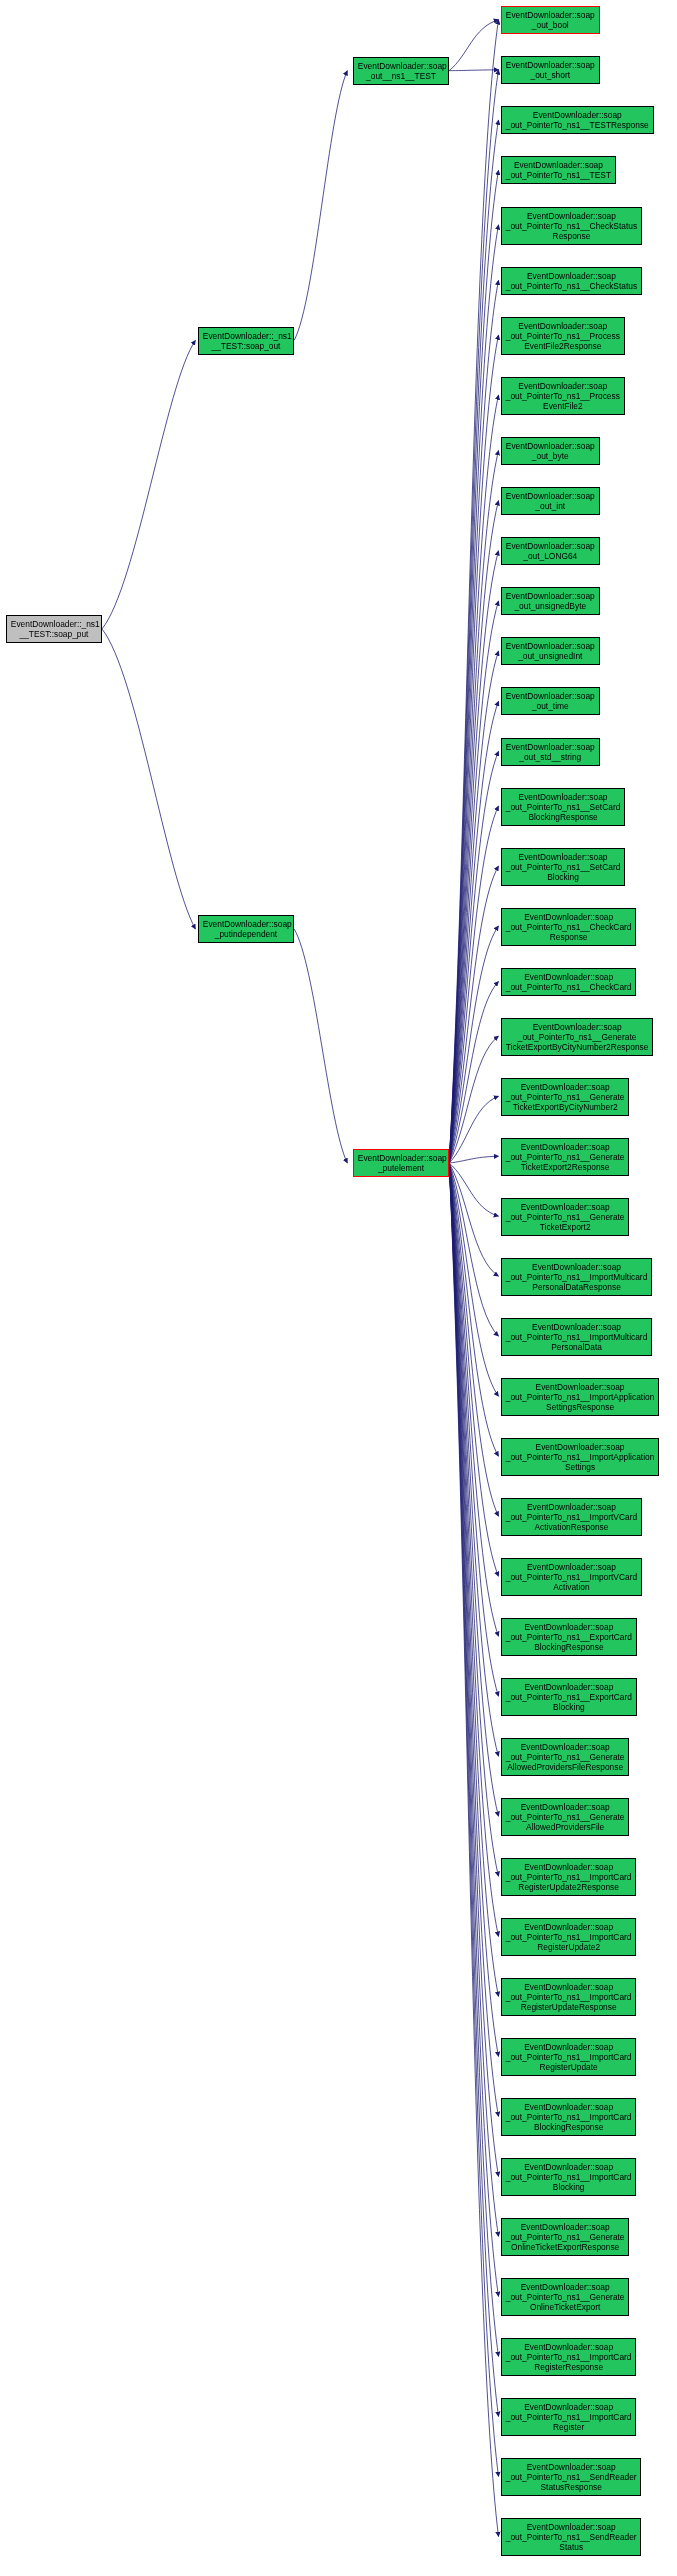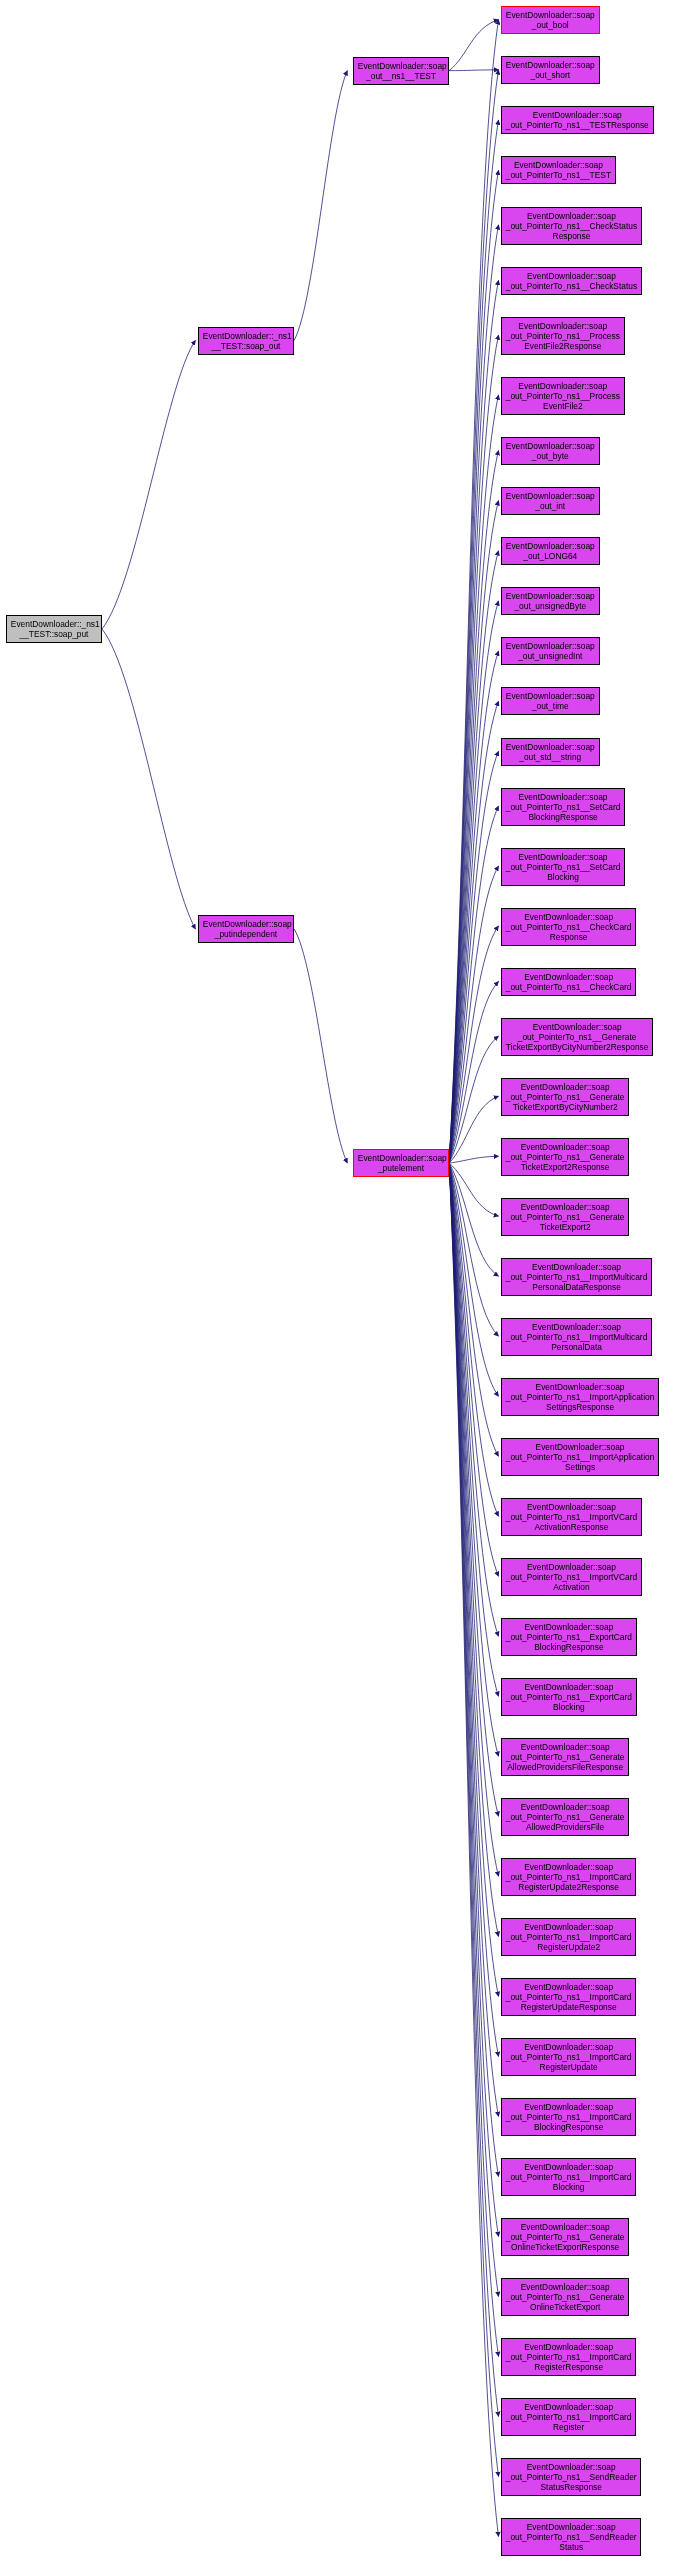--- a/index.html
+++ b/index.html
@@ -8,21 +8,21 @@
     width:678px;
     height:2576px;
     background:#ffffff;
     font-family:"Liberation Sans", sans-serif;
     overflow:hidden;
   }
   .edges{position:absolute;left:0;top:0;}
   .node{
     position:absolute;
     box-sizing:border-box;
-    background:#d946ef;
+    background:#22c55e;
     border:0.8px solid #000000;
     color:#000000;
     font:8.4px/10px "Liberation Sans", sans-serif;
     text-align:center;
     padding:3px 3.8px;
     white-space:pre-line;
     cursor:pointer;
   }
   .node.current{background:#bfbfbf;}
   .node.truncated{border-color:#ff0000;}

